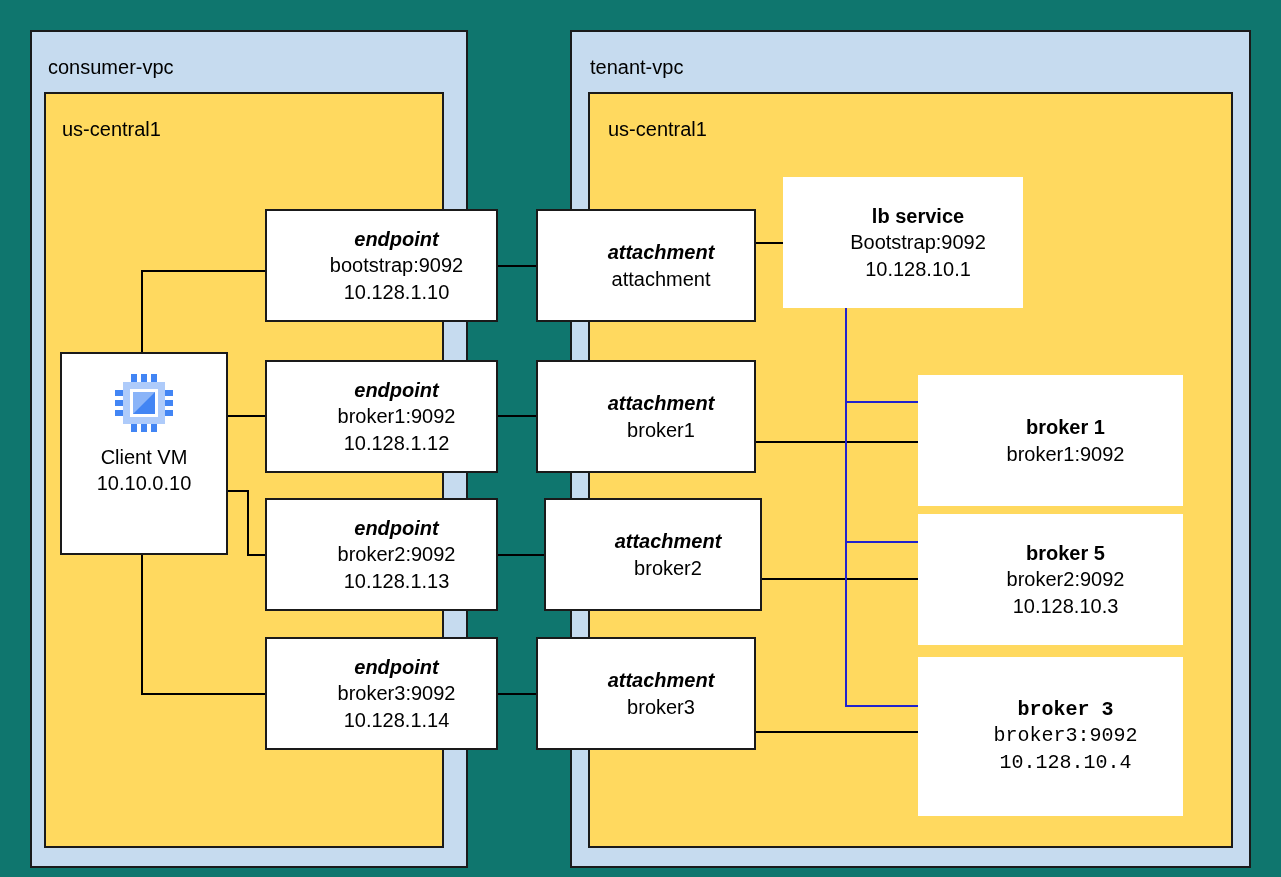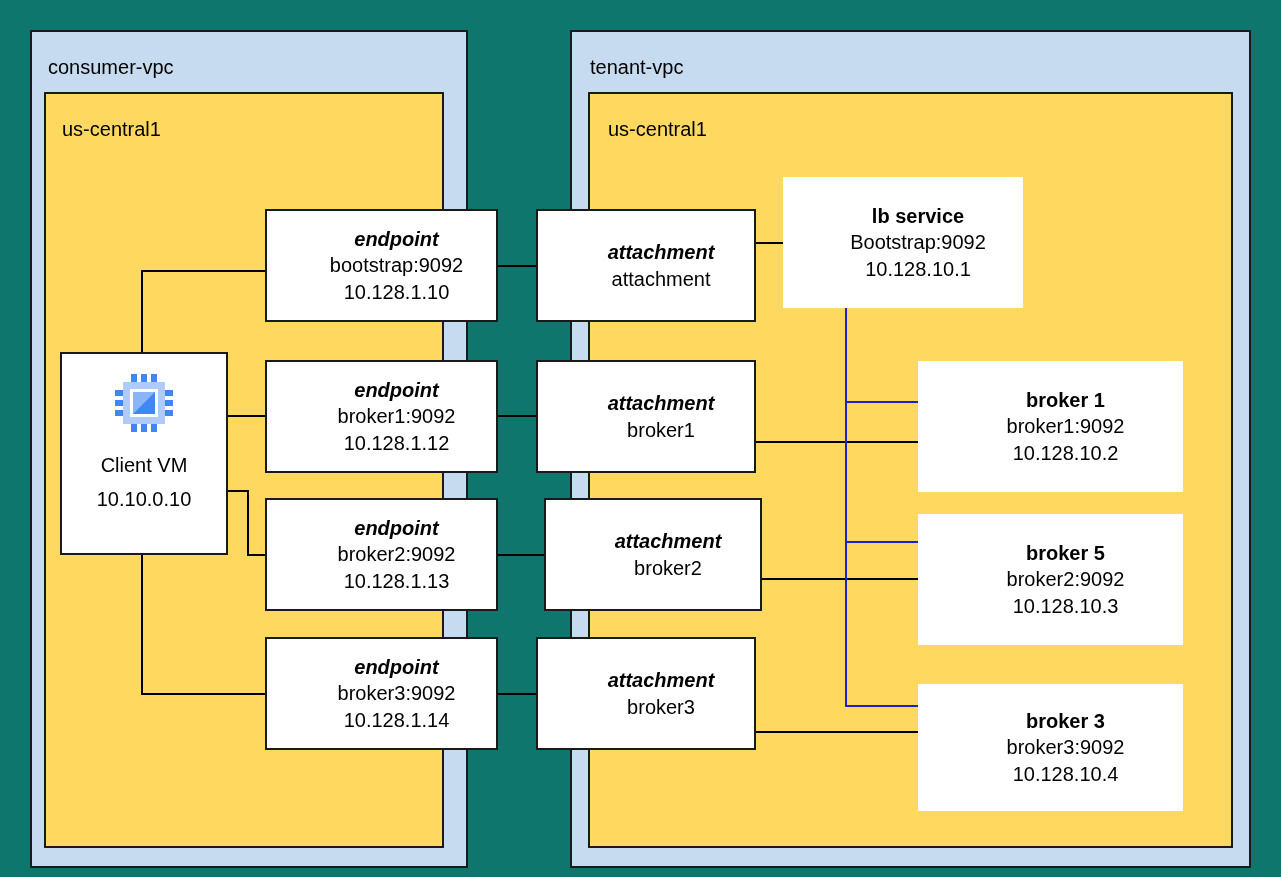--- a/index.html
+++ b/index.html
@@ -93,21 +93,20 @@
   .vm {
     position: absolute;
     background: #ffffff;
     border: 2px solid #1a1a1a;
     box-sizing: border-box;
     display: flex;
     flex-direction: column;
     align-items: center;
     justify-content: flex-start;
     padding-top: 17px;
-    gap: 8px;
   }
   .vm .vm-label {
     font-size: 20px;
     line-height: 1.3;
     color: #000000;
     text-align: center;
     white-space: nowrap;
   }
   .chip-icon {
     width: 64px;
@@ -250,37 +249,36 @@
   </div>
 
   <div class="node" style="left:783px; top:177px; width:240px; height:131px;">
     <div class="inner">
       <div class="title b">lb service</div>
       <div class="sub">Bootstrap:9092</div>
       <div class="sub">10.128.10.1</div>
     </div>
   </div>
 
-  <div class="node" style="left:918px; top:361px; width:265px; height:131px;">
+  <div class="node" style="left:918px; top:375px; width:265px; height:131px;">
     <div class="inner">
       <div class="title b">broker 1</div>
       <div class="sub">broker1:9092</div>
-      <div class="sub">10.128.10.2</div>
     </div>
   </div>
 
   <div class="node" style="left:918px; top:514px; width:265px; height:131px;">
     <div class="inner">
       <div class="title b">broker 5</div>
       <div class="sub">broker2:9092</div>
       <div class="sub">10.128.10.3</div>
     </div>
   </div>
 
-  <div class="node" style="left:918px; top:684px; width:265px; height:127px;">
+  <div class="node" style="left:918px; top:657px; width:265px; height:159px;font-family:Liberation Mono, monospace;">
     <div class="inner">
       <div class="title b">broker 3</div>
       <div class="sub">broker3:9092</div>
       <div class="sub">10.128.10.4</div>
     </div>
   </div>
 
 </div>
 
 </body></html>

